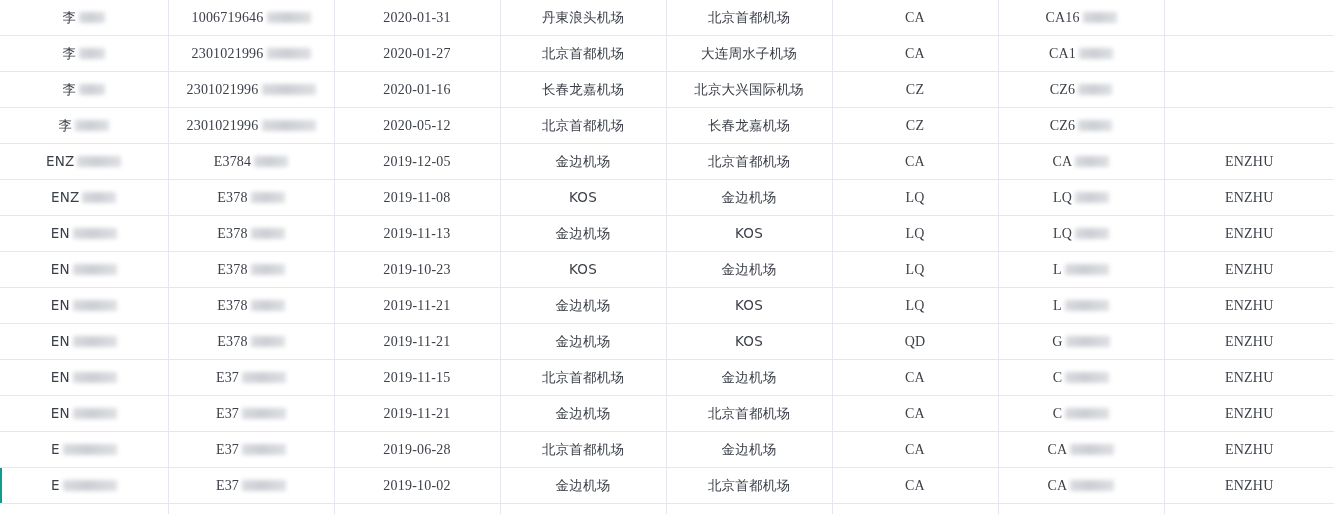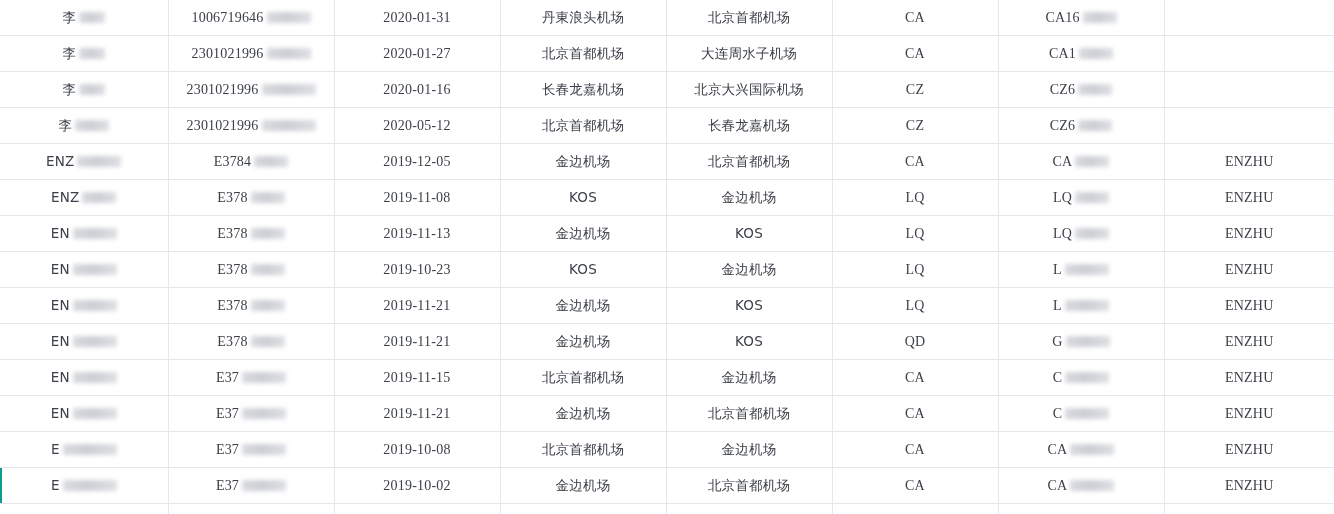--- a/index.html
+++ b/index.html
@@ -453,21 +453,21 @@
         <tr>
           <td class="sep"><span class="cell-inline">
               <span class="txt cn">E</span>
               <span class="blur b4"></span>
             </span></td>
           <td class="sep"><span class="cell-inline">
               <span class="txt">E37</span>
               <span class="blur b3"></span>
             </span></td>
           <td class="sep"><span class="cell-inline">
-              <span class="txt">2019-10-08</span>
+              <span class="txt">2019-06-28</span>
             </span></td>
           <td class="sep"><span class="cell-inline">
               <span class="txt cn">北京首都机场</span>
             </span></td>
           <td class="sep"><span class="cell-inline">
               <span class="txt cn">金边机场</span>
             </span></td>
           <td class="sep"><span class="cell-inline">
               <span class="txt">CA</span>
             </span></td>

